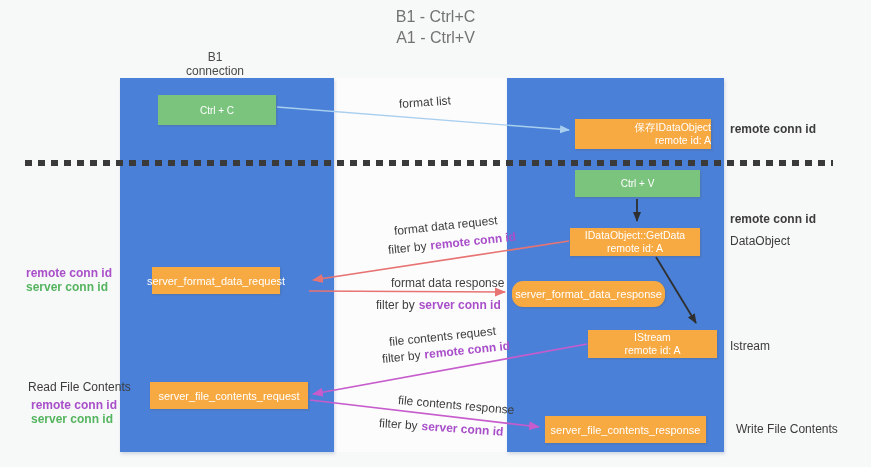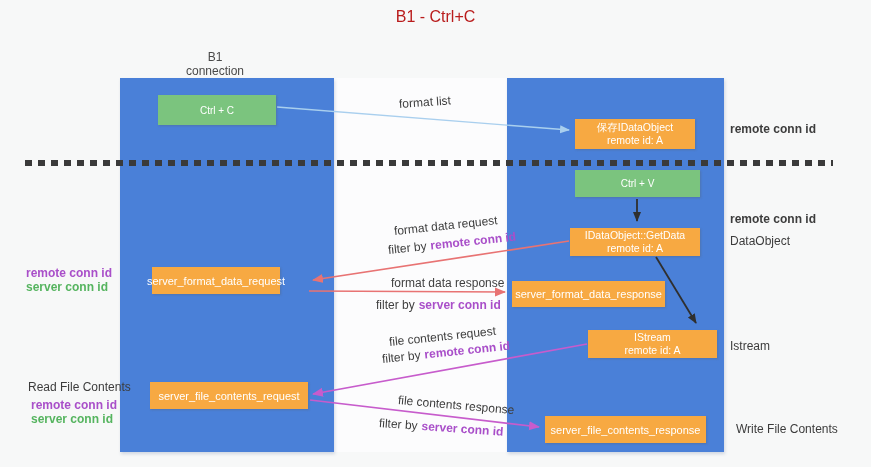--- a/index.html
+++ b/index.html
@@ -15,21 +15,21 @@
     --arrow-black:#2f2f2f;
     --page-bg:#f7f8f8;
     --strip-bg:#fcfcfd;
   }
   *{margin:0;padding:0;box-sizing:border-box;}
   html,body{width:871px;height:467px;overflow:hidden;}
   body{font-family:"Liberation Sans",sans-serif;background:var(--page-bg);position:relative;}
   .canvas{position:absolute;left:0;top:0;width:871px;height:467px;}
 
   .title{position:absolute;left:300px;top:6px;width:271px;text-align:center;
-         font-size:16px;line-height:21px;color:#b91c1c;}
+         font-size:16px;line-height:21px;color:#737373;}
   .lane-header{position:absolute;top:50px;width:100px;text-align:center;
          font-size:12px;line-height:14px;color:#4a4a4a;}
   .lane-header.left{left:165px;}
   .lane-header.right{left:567px;}
 
   .strip{position:absolute;left:334px;top:78px;width:173px;height:374px;background:var(--strip-bg);}
   .lane{position:absolute;top:78px;height:374px;background:var(--lane-blue);
         box-shadow:1px 2px 3px rgba(100,120,160,0.25);}
   .lane.left{left:120px;width:214px;}
   .lane.right{left:507px;width:217px;}
@@ -48,25 +48,25 @@
   .mk-mag{fill:var(--arrow-magenta);}
 
   .node{position:absolute;display:flex;flex-direction:column;align-items:center;
         justify-content:center;color:#fff;text-align:center;
         box-shadow:1px 1px 2px rgba(90,90,90,0.3);}
   .node.green{background:var(--node-green);font-size:10px;}
   .node.orange{background:var(--node-orange);font-size:11px;}
   .node .sm{font-size:10.5px;line-height:13px;}
 
   .n-ctrlc{left:158px;top:95px;width:118px;height:30px;}
-  .n-store{left:575px;top:119px;width:120px;height:30px;}
+  .n-store{left:575px;top:119px;width:136px;height:30px;align-items:flex-end;}
   .n-ctrlv{left:575px;top:170px;width:125px;height:27px;text-align:center;}
   .n-getdata{left:570px;top:228px;width:130px;height:28px;}
   .n-freq{left:152px;top:267px;width:128px;height:27px;}
-  .n-fresp{left:512px;top:281px;width:153px;height:26px;}
+  .n-fresp{left:512px;top:281px;width:153px;height:26px;border-radius:11px;}
   .n-istream{left:588px;top:330px;width:129px;height:28px;}
   .n-creq{left:150px;top:382px;width:158px;height:27px;}
   .n-cresp{left:545px;top:416px;width:161px;height:27px;}
 
   .mlabel{position:absolute;font-size:12px;color:#3f3f3f;white-space:nowrap;transform-origin:left center;}
   .mlabel .fb{margin-right:4px;}
   .purple{color:var(--text-purple);font-weight:bold;}
   .greent{color:var(--text-green);font-weight:bold;}
 
   .l-formatlist{left:399px;top:97px;transform:rotate(-4deg);}
@@ -89,20 +89,21 @@
   .s-read{left:28px;top:380px;}
   .s-pair2{left:31px;top:398px;line-height:14px;}
 </style>
 </head>
 <body>
 
 <div class="canvas">
 
   <div class="title">
     <div>B1 - Ctrl+C</div>
+    <div>A1 - Ctrl+V</div>
   </div>
 
   <div class="lane-header left">
     <div>B1</div>
     <div>connection</div>
   </div>
 
   <div class="strip"></div>
   <div class="lane left"></div>
   <div class="lane right"></div>

